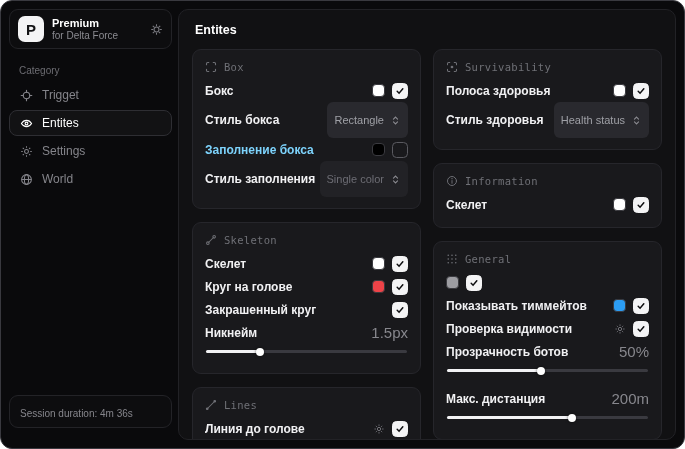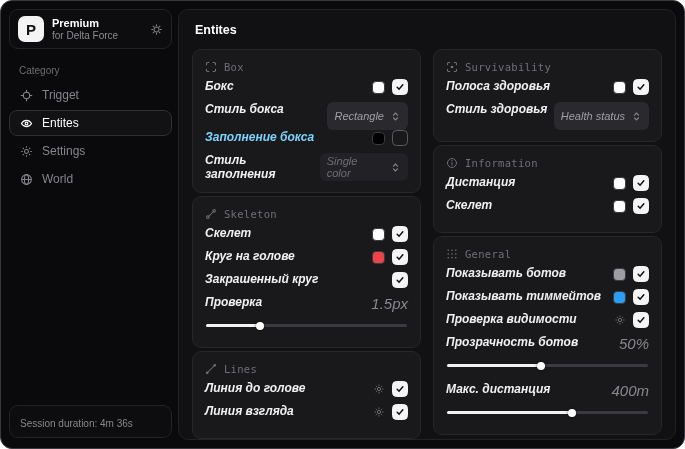--- a/index.html
+++ b/index.html
@@ -25,56 +25,56 @@
   .brand-gear { color:#7a7a80; display:flex; }
   .cat-label { font-size:10px; color:#6c6c72; margin:16px 0 6px 10px; }
   .nav-item {
     display:flex; align-items:center; gap:9px; height:26px; padding:0 10px;
     margin:2px 0; border:1px solid transparent; border-radius:8px;
     color:#85858b; font-size:12px; cursor:default;
   }
   .nav-item svg { flex:0 0 auto; }
   .nav-item.active { color:#fff; border-color:#2e2e33; background:#121214; }
   .session {
-    position:absolute; left:0; right:0; bottom:2px; border:1px solid #232327;
+    position:absolute; left:0; right:0; bottom:12px; border:1px solid #232327;
     border-radius:9px; padding:12px 10px 8px; font-size:10px; color:#86868c;
     background:#0d0d0f;
   }
   
   .main {
     flex:1; border:1px solid #222226; border-radius:10px; background:#111113;
     padding:11px 13px; overflow:hidden;
   }
   .main-title { font-size:12.5px; font-weight:bold; color:#fff; margin:2px 0 12px 3px; }
   .cols { display:flex; gap:12px; }
   .col { flex:1; min-width:0; }
   .card {
     background:#19191c; border:1px solid #26262b; border-radius:9px;
-    padding:9px 12px 11px; margin-bottom:3px;
+    padding:9px 12px 11px; margin-bottom:13px;
   }
   .card-head {
     display:flex; align-items:center; gap:7px; color:#6f7076;
     font-family:"DejaVu Sans Mono",monospace; font-size:10.5px; letter-spacing:.3px;
     margin:2px 0 6px;
   }
-  .row { display:flex; align-items:flex-start; justify-content:space-between; min-height:23px;font-style:italic; }
+  .row { display:flex; align-items:center; justify-content:space-between; min-height:23px; }
   .row-label { font-size:12px; font-weight:600; color:#f1f1f3; }
   .row-label.dim { color:#7dd3fc; }
   .controls { display:flex; align-items:center; gap:7px; }
   .swatch { width:13px; height:13px; border-radius:4px; border:1px solid #3a3a3f; display:inline-block; }
   .cb {
     width:16px; height:16px; border-radius:4.5px; border:1.5px solid #5a5a60;
     background:transparent; display:flex; align-items:center; justify-content:center;
   }
   .cb .tick { display:none; }
   .cb.on { background:#f4f4f5; border-color:#f4f4f5; }
   .cb.on .tick { display:block; }
   .select {
     display:flex; align-items:center; gap:6px; background:#29292e; border-radius:6px;
-    height:28px; padding:0 7px; color:#9fa0a6; font-size:11px;
+    height:36px; padding:0 7px; color:#9fa0a6; font-size:11px;
   }
   .select.dim { color:#6d6d74; background:#222226; }
   .select svg { color:#8a8a90; }
   .gear-btn { color:#737379; display:flex; }
   .val { font-size:15px; color:#87878d; }
   .slider { position:relative; height:9px; margin:3px 1px 6px; display:flex; align-items:center; }
   .slider .track { width:100%; height:2.5px; border-radius:2px; background:#3a3a40; }
   .slider .fill { position:absolute; left:0; height:2.5px; border-radius:2px; background:#f2f2f4; }
   .slider .thumb {
     position:absolute; width:8px; height:8px; border-radius:50%; background:#fff;
@@ -238,21 +238,21 @@
             <span class="row-label">Закрашенный круг</span>
             <span class="controls">
               <span class="cb on">
                   <svg class="tick" width="10" height="10" viewBox="0 0 16 16" fill="none" stroke="#0d0d0f" stroke-width="2.4" stroke-linecap="round">
                     <path d="M3.5 8.5l3 3 6-7"></path>
                   </svg>
                 </span>
             </span>
           </div>
           <div class="row">
-            <span class="row-label">Проверка</span>
+            <span class="row-label">Никнейм</span>
             <span class="val">1.5px</span>
           </div>
           <div class="slider">
             <span class="track"></span>
             <span class="fill" style="width: 27%;"></span>
             <span class="thumb" style="left: 27%;"></span>
           </div>
         </div>
 
         <div class="card">
@@ -338,31 +338,20 @@
         <div class="card">
           <div class="card-head">
             <span>
               <svg width="12" height="12" viewBox="0 0 16 16" fill="none" stroke="currentColor" stroke-width="1.3" stroke-linecap="round">
                   <circle cx="8" cy="8" r="6"></circle>
                   <path d="M8 7.4V11"></path>
                   <circle cx="8" cy="4.9" r=".9" fill="currentColor" stroke="none"></circle>
                 </svg>
             </span>
             <span>Information</span>
-          </div>
-          <div class="row">
-            <span class="row-label">Дистанция</span>
-            <span class="controls">
-              <span class="swatch" style="background: rgb(255, 255, 255);"></span>
-              <span class="cb on">
-                  <svg class="tick" width="10" height="10" viewBox="0 0 16 16" fill="none" stroke="#0d0d0f" stroke-width="2.4" stroke-linecap="round">
-                    <path d="M3.5 8.5l3 3 6-7"></path>
-                  </svg>
-                </span>
-            </span>
           </div>
           <div class="row">
             <span class="row-label">Скелет</span>
             <span class="controls">
               <span class="swatch" style="background: rgb(255, 255, 255);"></span>
               <span class="cb on">
                   <svg class="tick" width="10" height="10" viewBox="0 0 16 16" fill="none" stroke="#0d0d0f" stroke-width="2.4" stroke-linecap="round">
                     <path d="M3.5 8.5l3 3 6-7"></path>
                   </svg>
                 </span>
@@ -381,21 +370,20 @@
                   <circle cx="8" cy="8" r="1.1"></circle>
                   <circle cx="13" cy="8" r="1.1"></circle>
                   <circle cx="3" cy="13" r="1.1"></circle>
                   <circle cx="8" cy="13" r="1.1"></circle>
                   <circle cx="13" cy="13" r="1.1"></circle>
                 </svg>
             </span>
             <span>General</span>
           </div>
           <div class="row">
-            <span class="row-label">Показывать ботов</span>
             <span class="controls">
               <span class="swatch" style="background: rgb(157, 157, 162);"></span>
               <span class="cb on">
                   <svg class="tick" width="10" height="10" viewBox="0 0 16 16" fill="none" stroke="#0d0d0f" stroke-width="2.4" stroke-linecap="round">
                     <path d="M3.5 8.5l3 3 6-7"></path>
                   </svg>
                 </span>
             </span>
           </div>
           <div class="row">
@@ -430,21 +418,21 @@
             <span class="val">50%</span>
           </div>
           <div class="slider">
             <span class="track"></span>
             <span class="fill" style="width: 47%;"></span>
             <span class="thumb" style="left: 47%;"></span>
           </div>
           <div class="spacer-sm"></div>
           <div class="row">
             <span class="row-label">Макс. дистанция</span>
-            <span class="val">400m</span>
+            <span class="val">200m</span>
           </div>
           <div class="slider">
             <span class="track"></span>
             <span class="fill" style="width: 62%;"></span>
             <span class="thumb" style="left: 62%;"></span>
           </div>
         </div>
       </div>
 
     </div>

